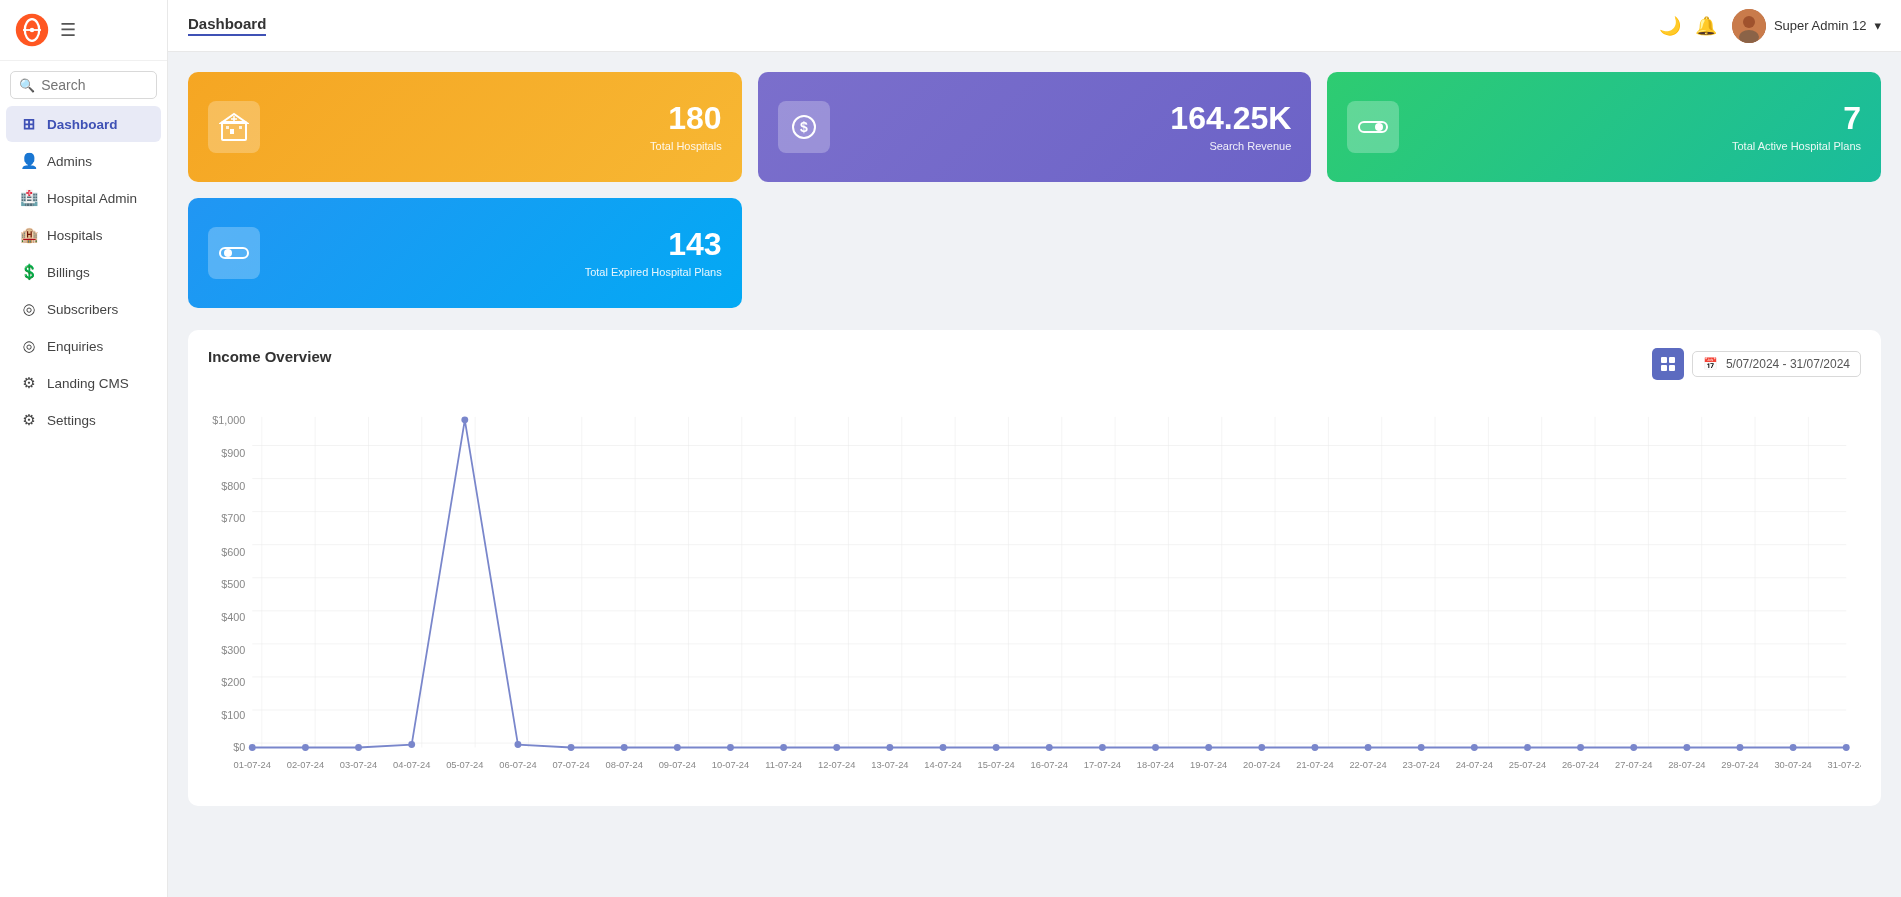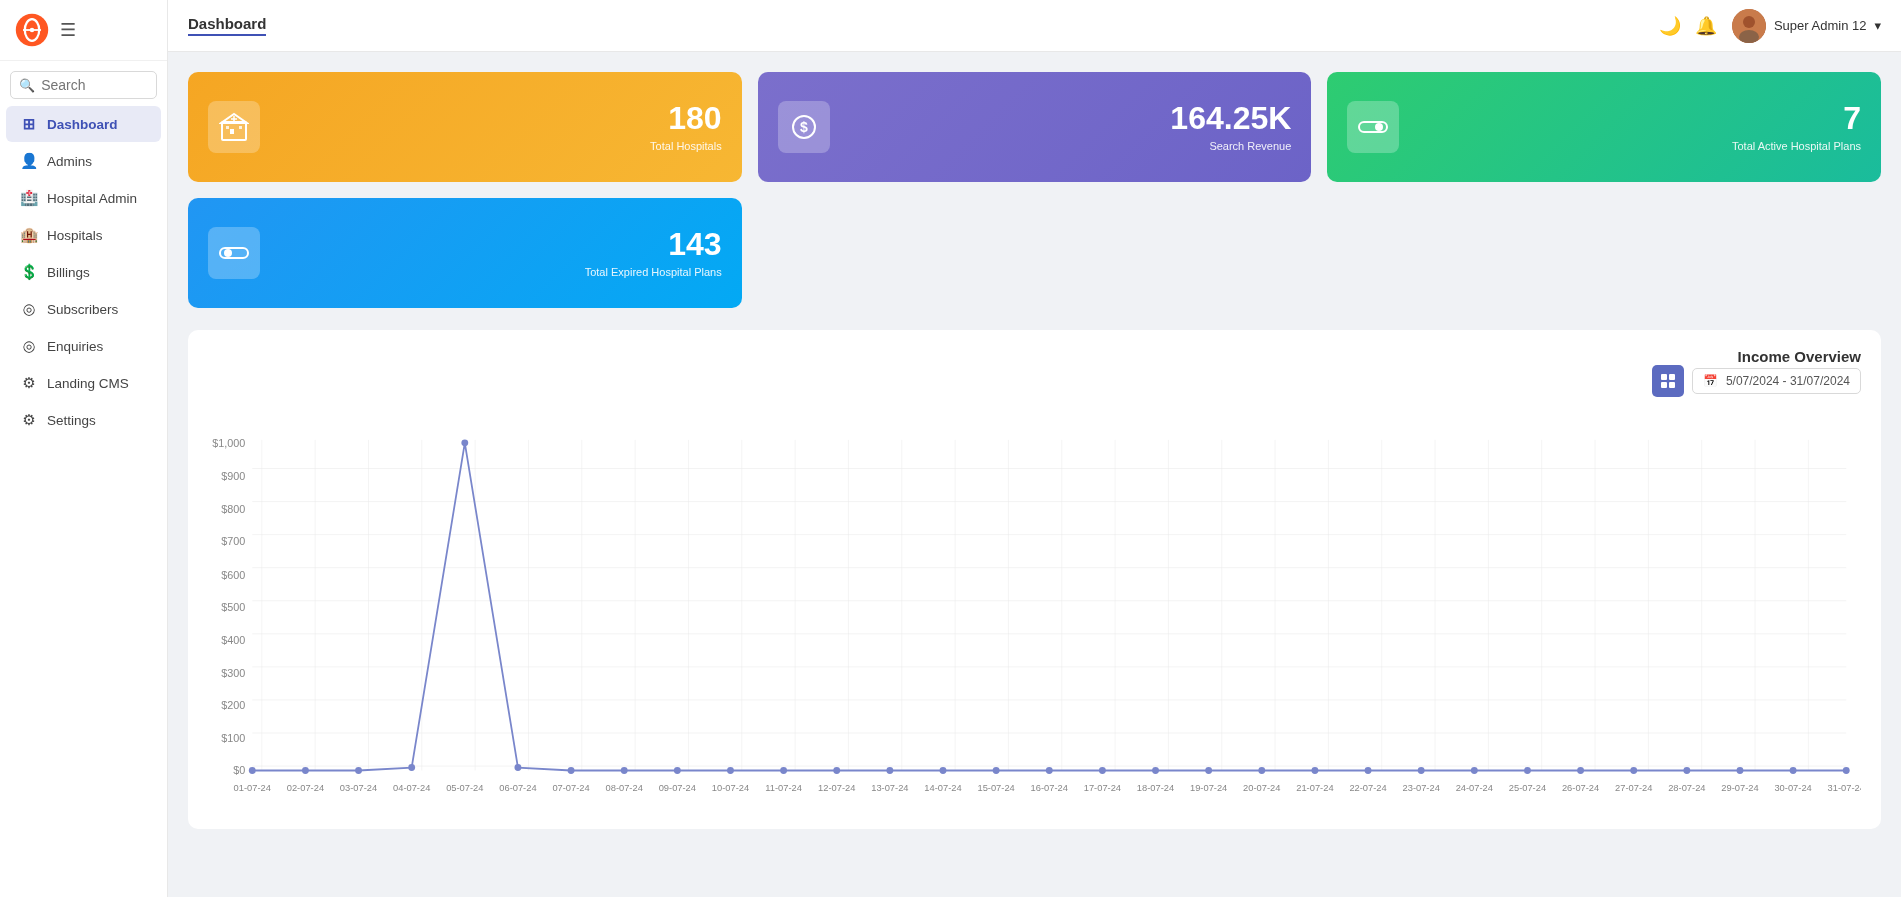--- a/index.html
+++ b/index.html
@@ -171,24 +171,23 @@
     .stat-label { font-size: 11px; margin-top: 6px; opacity: 0.9; }
 
     
     .chart-section {
       background: #fff;
       border-radius: 10px;
       padding: 18px 20px;
     }
     .chart-header {
       display: flex;
-      align-items: flex-end;
+      align-items: flex-start;
       justify-content: space-between;
-      margin-bottom: 30px;
-      flex-direction: column;
+      margin-bottom: 24px;
     }
     .chart-title { font-size: 15px; font-weight: 600; color: #333; }
     .date-range-box {
       display: flex;
       align-items: center;
       gap: 8px;
       border: 1px solid #d9d9d9;
       border-radius: 5px;
       padding: 5px 10px;
       font-size: 12px;

